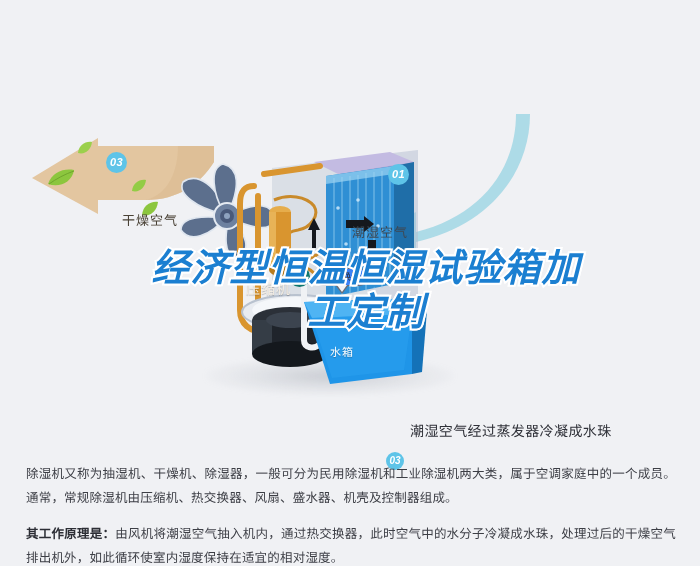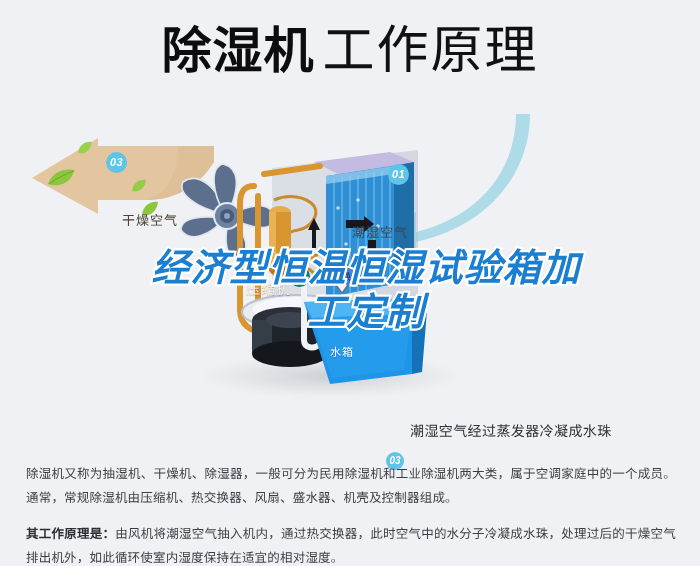--- a/index.html
+++ b/index.html
@@ -248,23 +248,20 @@
     text-align: justify;
   }
   .para.p2 { margin-top: 12px; }
   .para strong { font-weight: 700; color: #2c2e35; }
 </style>
 </head>
 <body>
 
 <div class="page">
 
-  <div class="title-wrap">
-    <span class="title-1">除湿机</span><span class="title-2">工作原理</span>
-  </div>
 
   <div class="diagram">
 
     <div class="ground-shadow"></div>
 
     <div class="moist-arrow">
       <svg width="200" height="150" viewBox="0 0 200 150">
         <path d="M186 6 C 186 62, 150 108, 86 124 L 86 104 L 34 130 L 86 150 L 86 134
                  C 158 118, 200 66, 200 6 Z" fill="#a9d9e6" opacity="0.95"></path>
       </svg>

